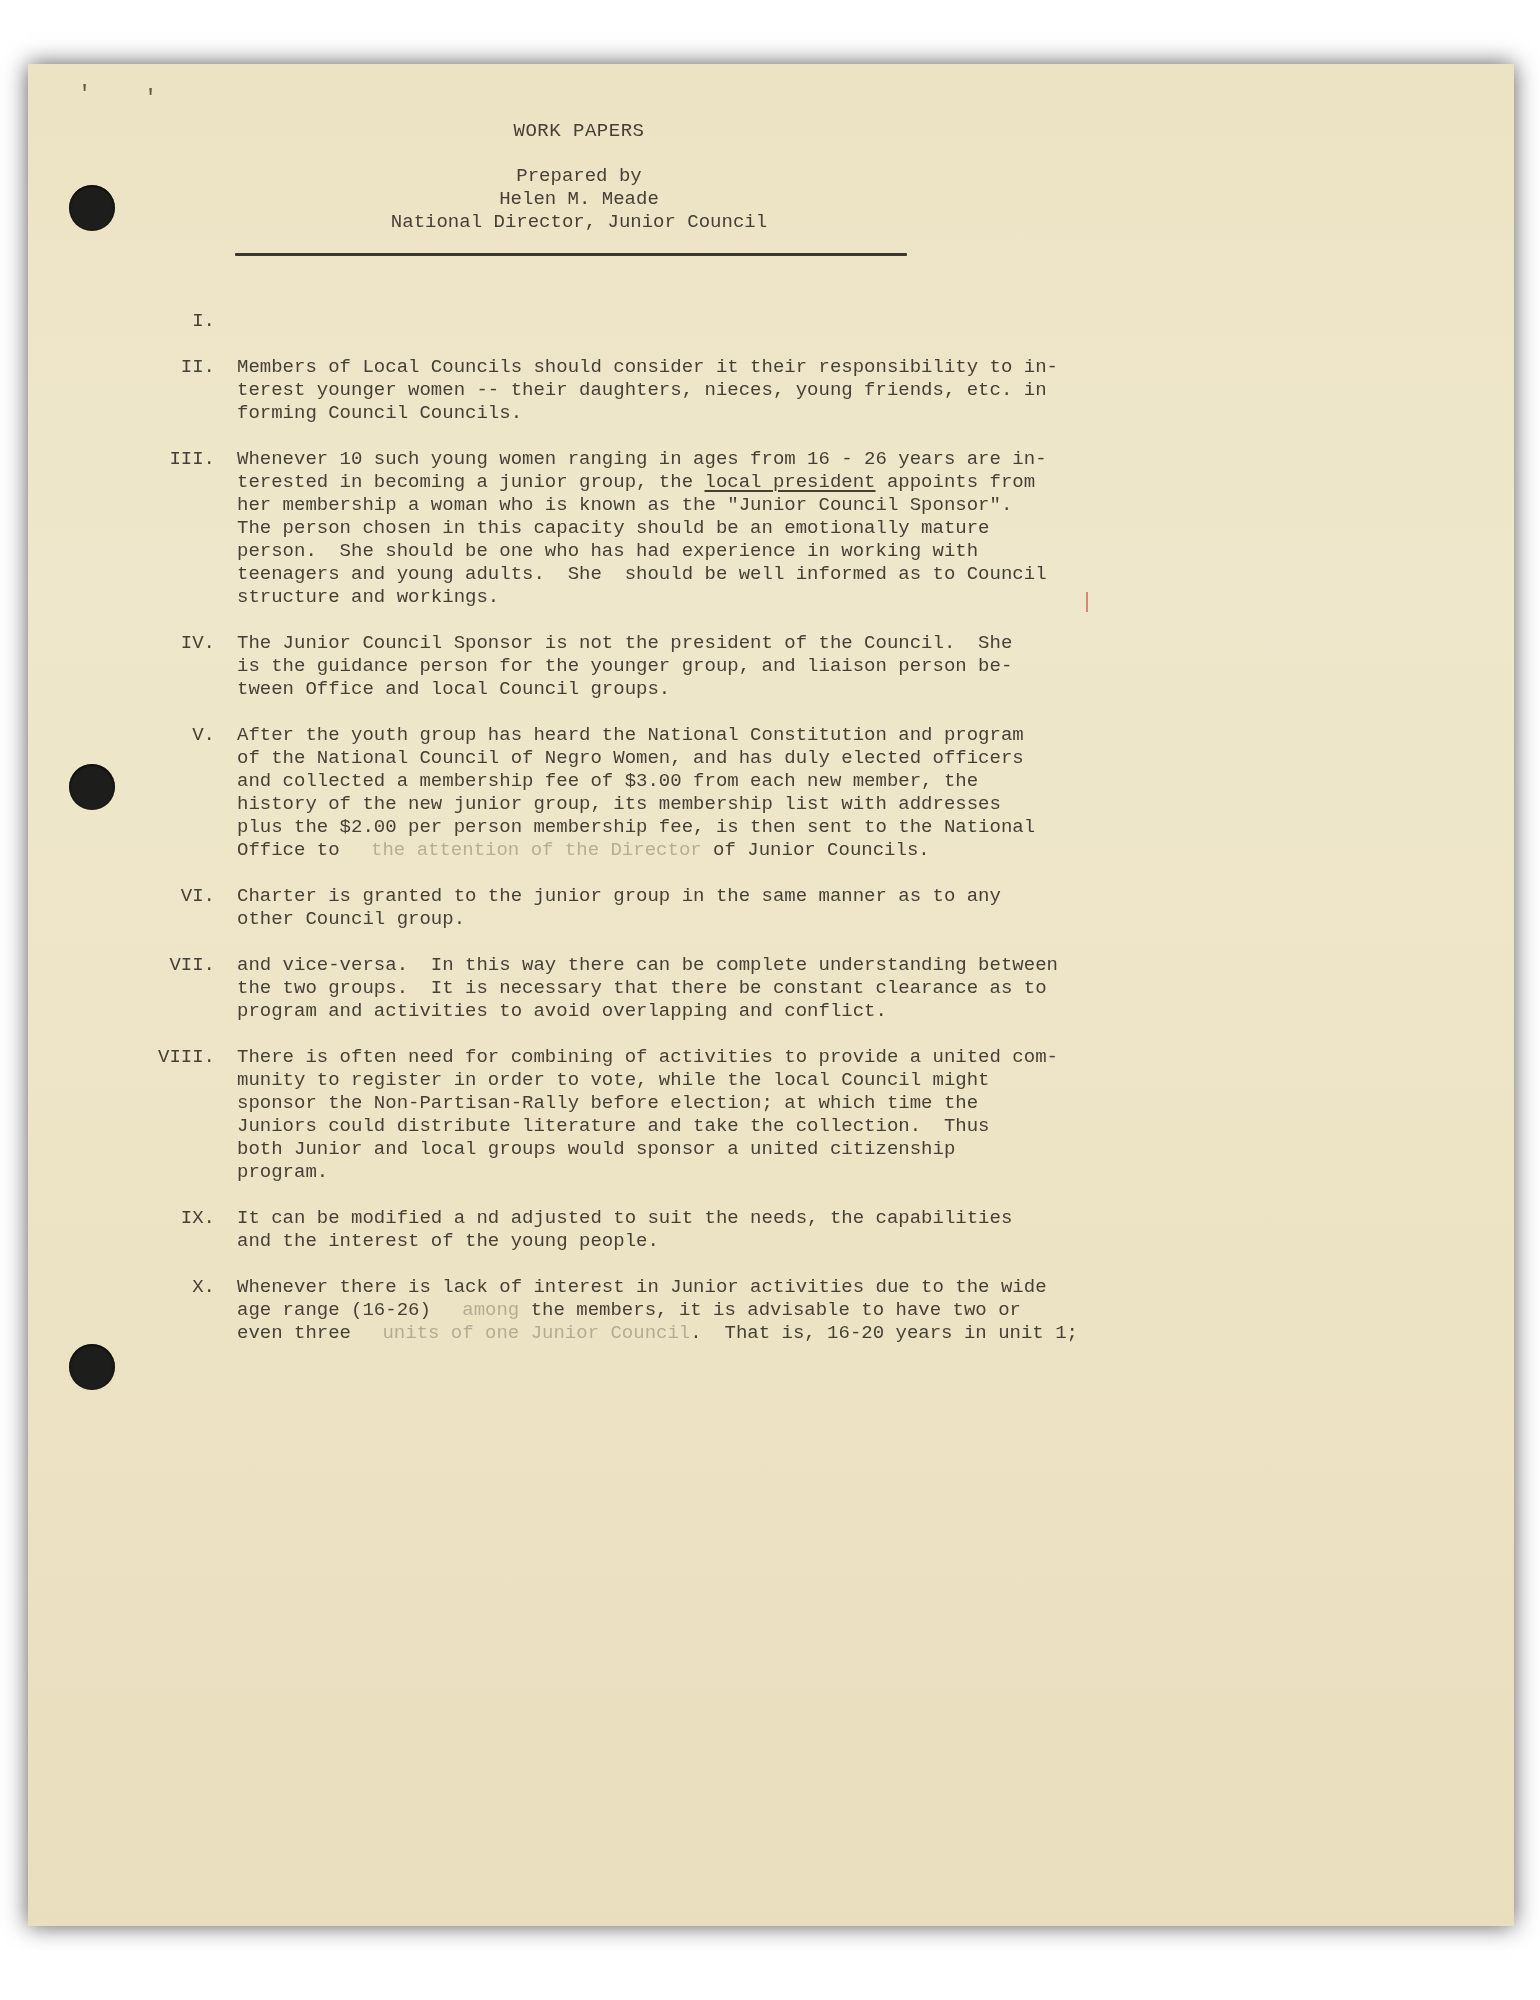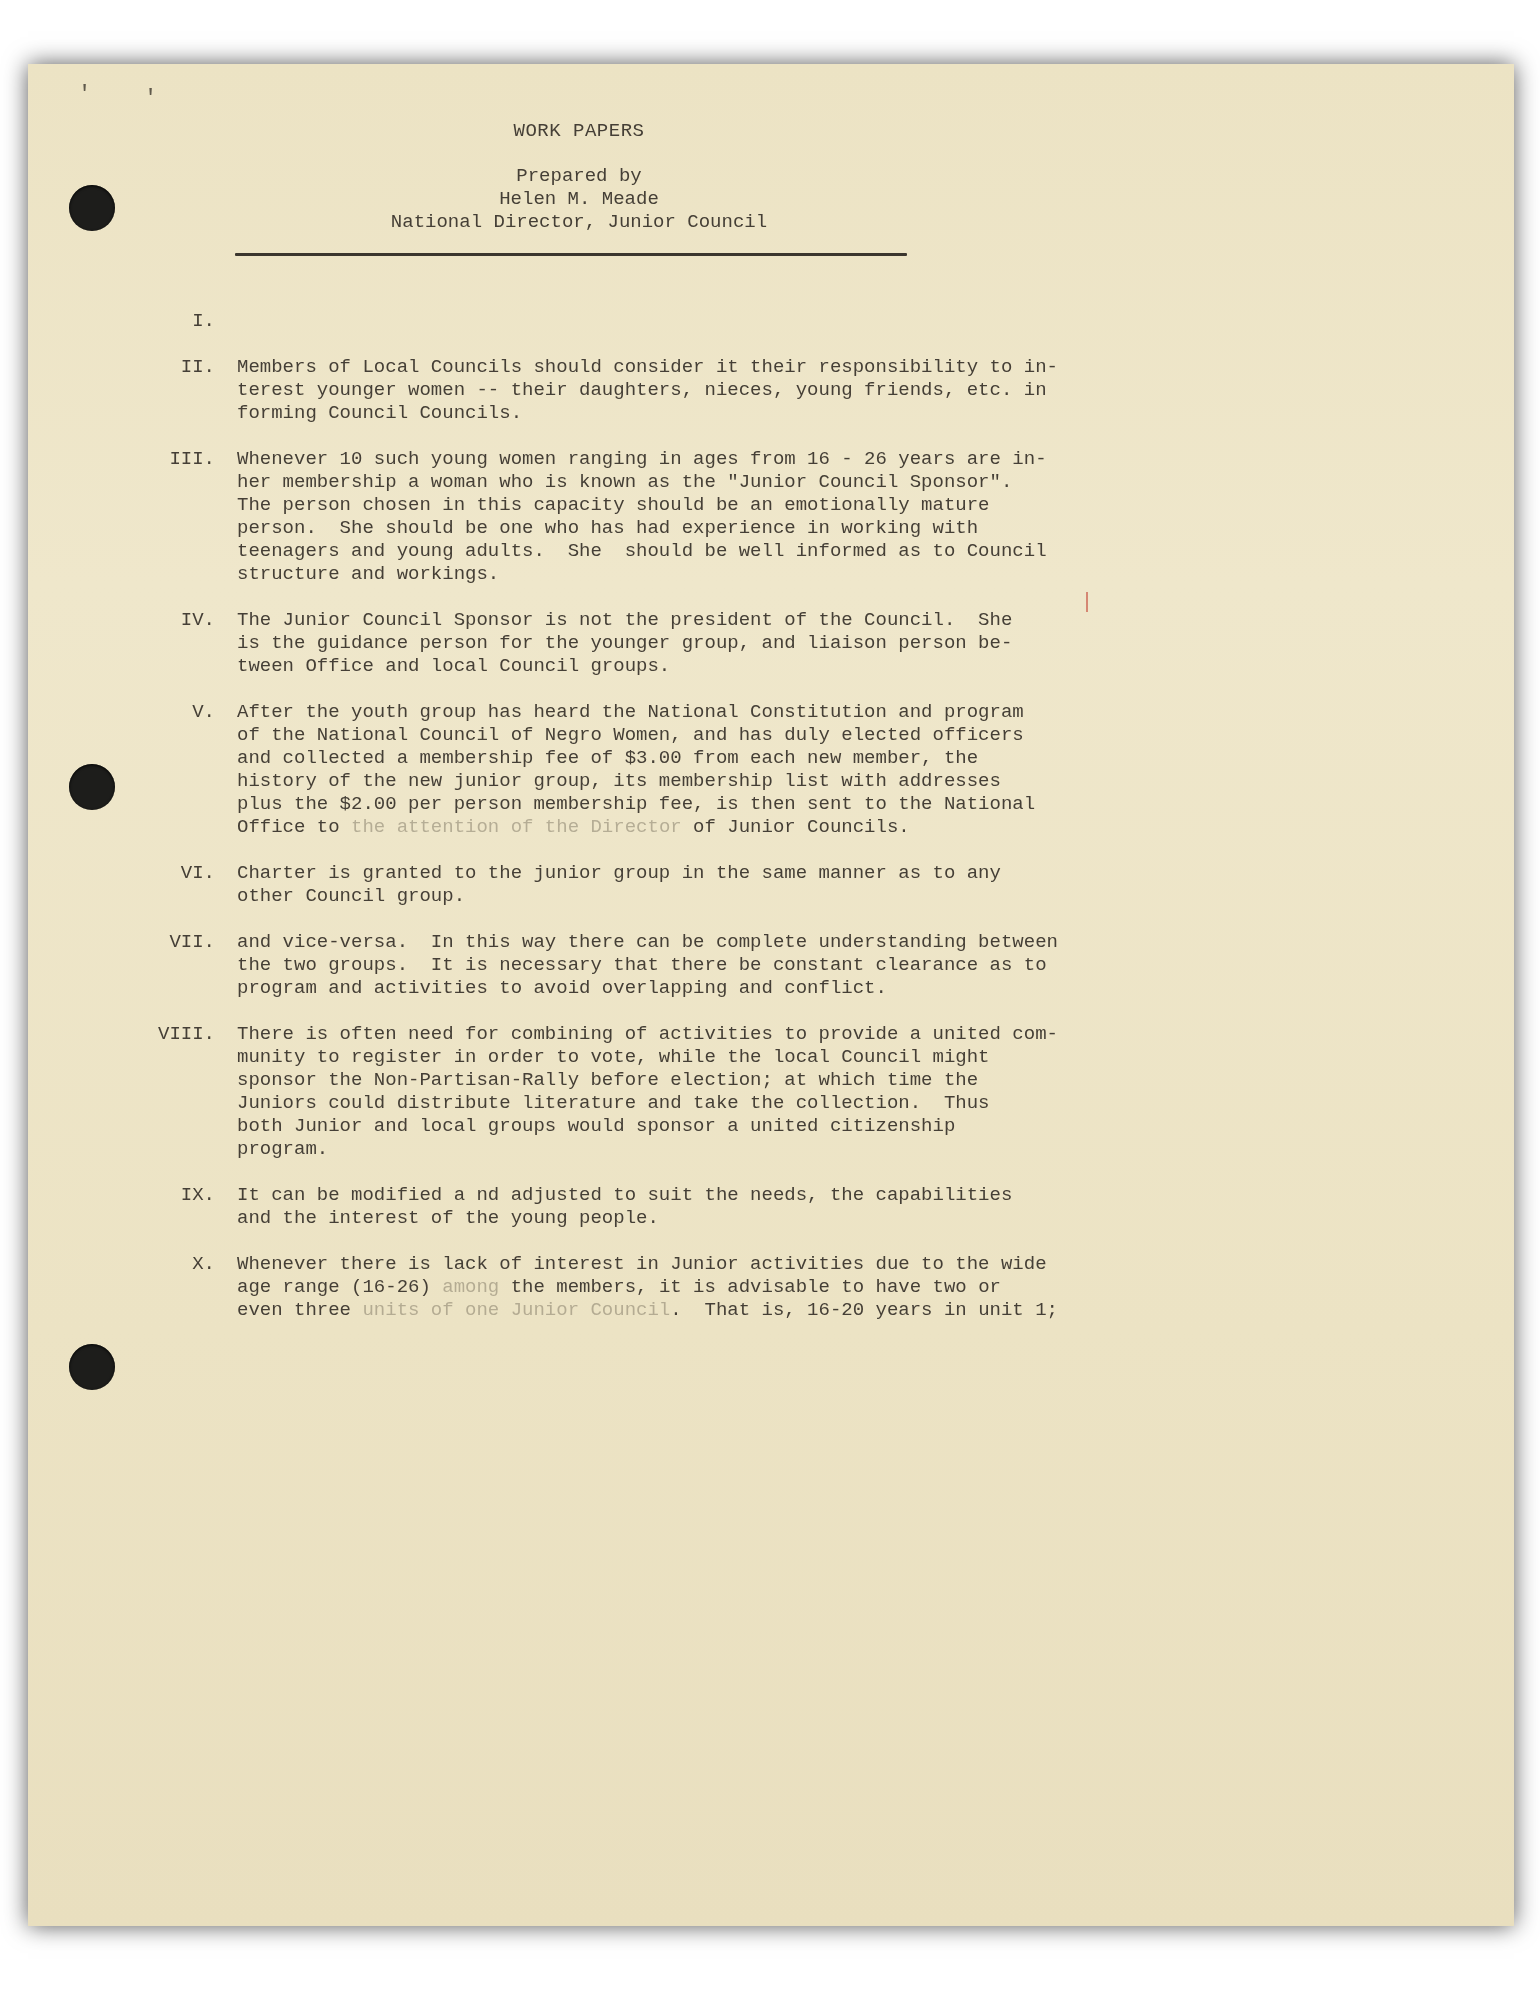--- a/index.html
+++ b/index.html
@@ -106,20 +106,21 @@
     white-space: pre;
   }
   .u {
     text-decoration: underline;
     text-decoration-thickness: 1.5px;
     text-underline-offset: 3px;
   }
   .f {
     color: rgba(90,82,67,0.38);
     filter: blur(0.4px);
+    margin-left: 20px;
   }
 </style>
 </head>
 <body>
 
 <div class="paper">
 
   <span class="stray-mark m1">'</span>
   <span class="stray-mark m2">'</span>
 
@@ -149,20 +150,21 @@
         <div class="body">
           <div class="line"><span>Members of Local Councils should consider it their responsibility to in-</span></div>
           <div class="line"><span>terest younger women -- their daughters, nieces, young friends, etc. in</span></div>
           <div class="line"><span>forming Council Councils.</span></div>
         </div>
       </div>
       <div class="item">
         <div class="numeral">III.</div>
         <div class="body">
           <div class="line"><span>Whenever 10 such young women ranging in ages from 16 - 26 years are in-</span></div>
+          <div class="line"><span>terested in becoming a junior group, the </span><span class="u">local president</span><span> appoints from</span></div>
           <div class="line"><span>her membership a woman who is known as the "Junior Council Sponsor".</span></div>
           <div class="line"><span>The person chosen in this capacity should be an emotionally mature</span></div>
           <div class="line"><span>person.  She should be one who has had experience in working with</span></div>
           <div class="line"><span>teenagers and young adults.  She  should be well informed as to Council</span></div>
           <div class="line"><span>structure and workings.</span></div>
         </div>
       </div>
       <div class="item">
         <div class="numeral">IV.</div>
         <div class="body">

